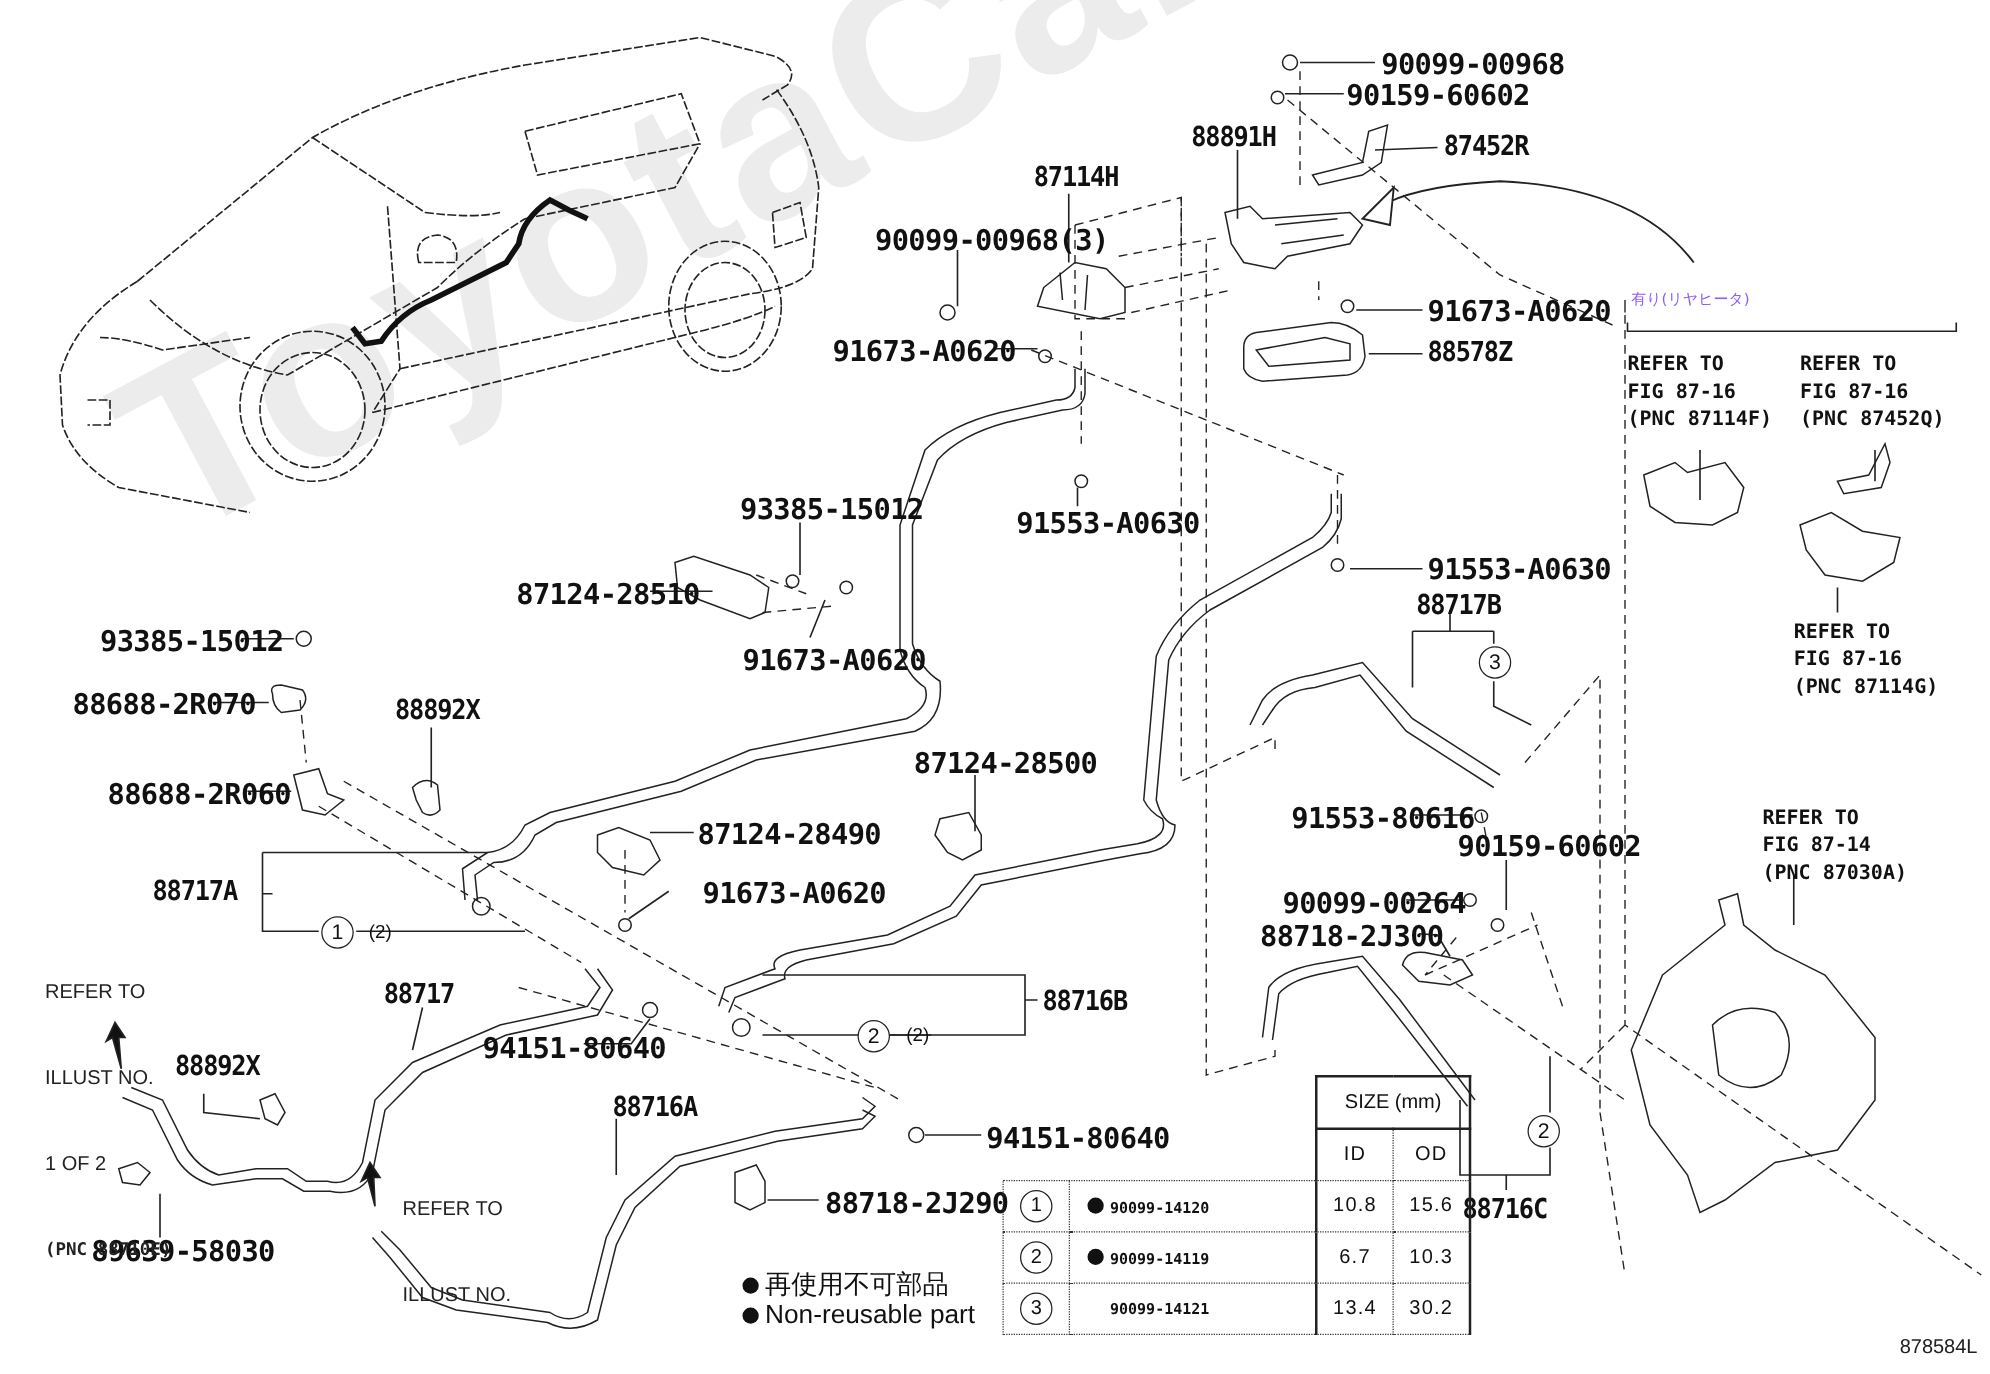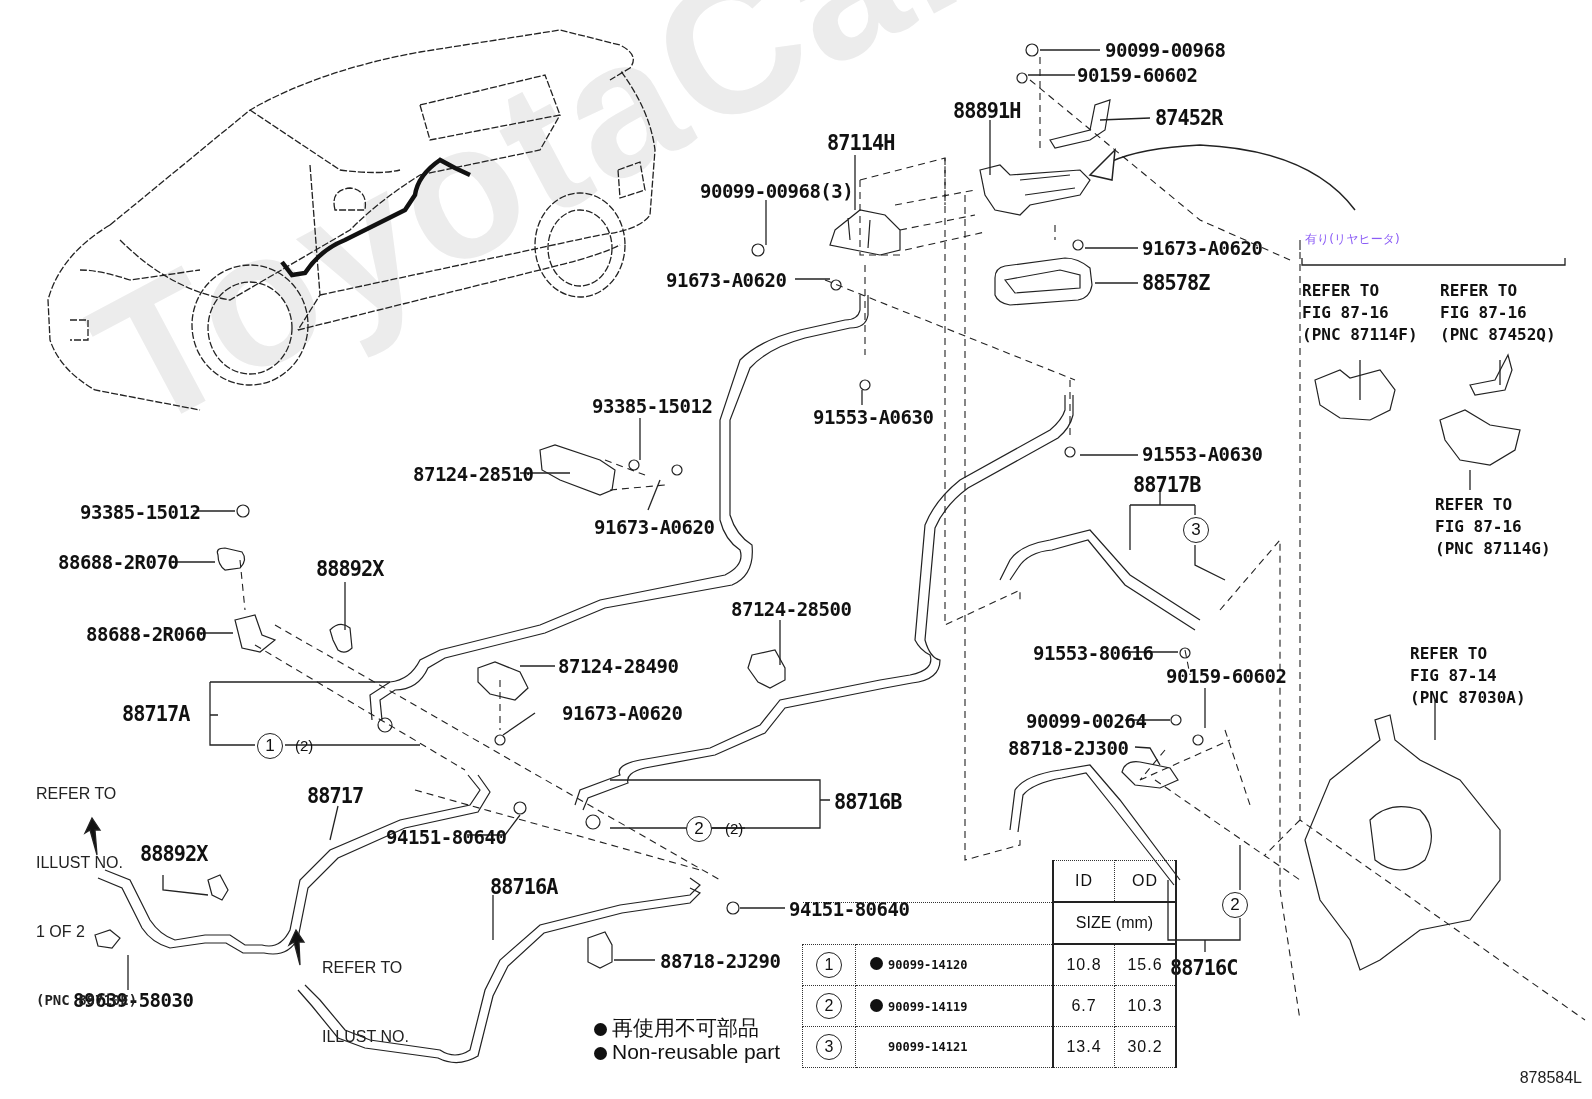--- a/index.html
+++ b/index.html
@@ -1,19 +1,19 @@
 <!DOCTYPE html>
 <html><head>
 <meta charset="utf-8">
 <style>
   html, body { margin:0; padding:0; background:#ffffff; }
   body { width:1592px; height:1099px; position:relative; overflow:hidden;
          font-family:"DejaVu Sans Mono", monospace; color:#111; }
   .lbl { position:absolute; font-family:"DejaVu Sans Mono", monospace; font-weight:bold;
-         font-size:19px; letter-spacing:-0.5px; white-space:nowrap; color:#111; line-height:1; }
+         font-size:23px; letter-spacing:-0.5px; white-space:nowrap; color:#111; line-height:1; }
   .lbl.big { font-size:22px; letter-spacing:-1px; transform:scaleX(0.92); transform-origin:left; }
   .note { position:absolute; font-family:"Liberation Sans", sans-serif; font-size:16px;
           line-height:23px; white-space:pre; color:#222; }
   .note .mono { font-family:"DejaVu Sans Mono", monospace; font-weight:bold; font-size:14px; }
   .refer { position:absolute; font-family:"DejaVu Sans Mono", monospace; font-weight:bold;
            font-size:16px; line-height:22px; white-space:nowrap; color:#111; }
   .jp { position:absolute; font-family:"DejaVu Sans", sans-serif; font-size:12px; color:#8b5cf6; }
   svg.art { position:absolute; left:0; top:0; }
   .watermark { position:absolute; left:60px; top:280px; font-family:"Liberation Sans", sans-serif;
                font-size:190px; color:#ececec; transform:rotate(-28deg); transform-origin:left top;
@@ -277,27 +277,27 @@
 </div>
 <div class="refer" style="left:1410px;top:643px">
   <div>REFER TO</div>
   <div>FIG 87-14</div>
   <div>(PNC 87030A)</div>
 </div>
 
 <table class="legend">
   <tbody>
       <tr>
+    <td colspan="2" style="border:none"></td>
+    <td colspan="2" class="hd">SIZE (mm)</td>
+  </tr>
+  <tr>
     <td colspan="2" style="border:none;border-bottom:1.5px dotted #333"></td>
     <td class="sz" style="border-left:2px solid #222">ID</td>
     <td class="sz" style="border-right:2px solid #222">OD</td>
-  </tr>
-  <tr>
-    <td colspan="2" style="border:none"></td>
-    <td colspan="2" class="hd">SIZE (mm)</td>
   </tr>
   <tr>
     <td class="num"><span class="circ">1</span></td>
     <td class="pn"><span class="dot"></span><span>90099-14120</span></td>
     <td class="sz" style="border-left:2px solid #222">10.8</td>
     <td class="sz" style="border-right:2px solid #222">15.6</td>
   </tr>
   <tr>
     <td class="num"><span class="circ">2</span></td>
     <td class="pn"><span class="dot"></span><span>90099-14119</span></td>

